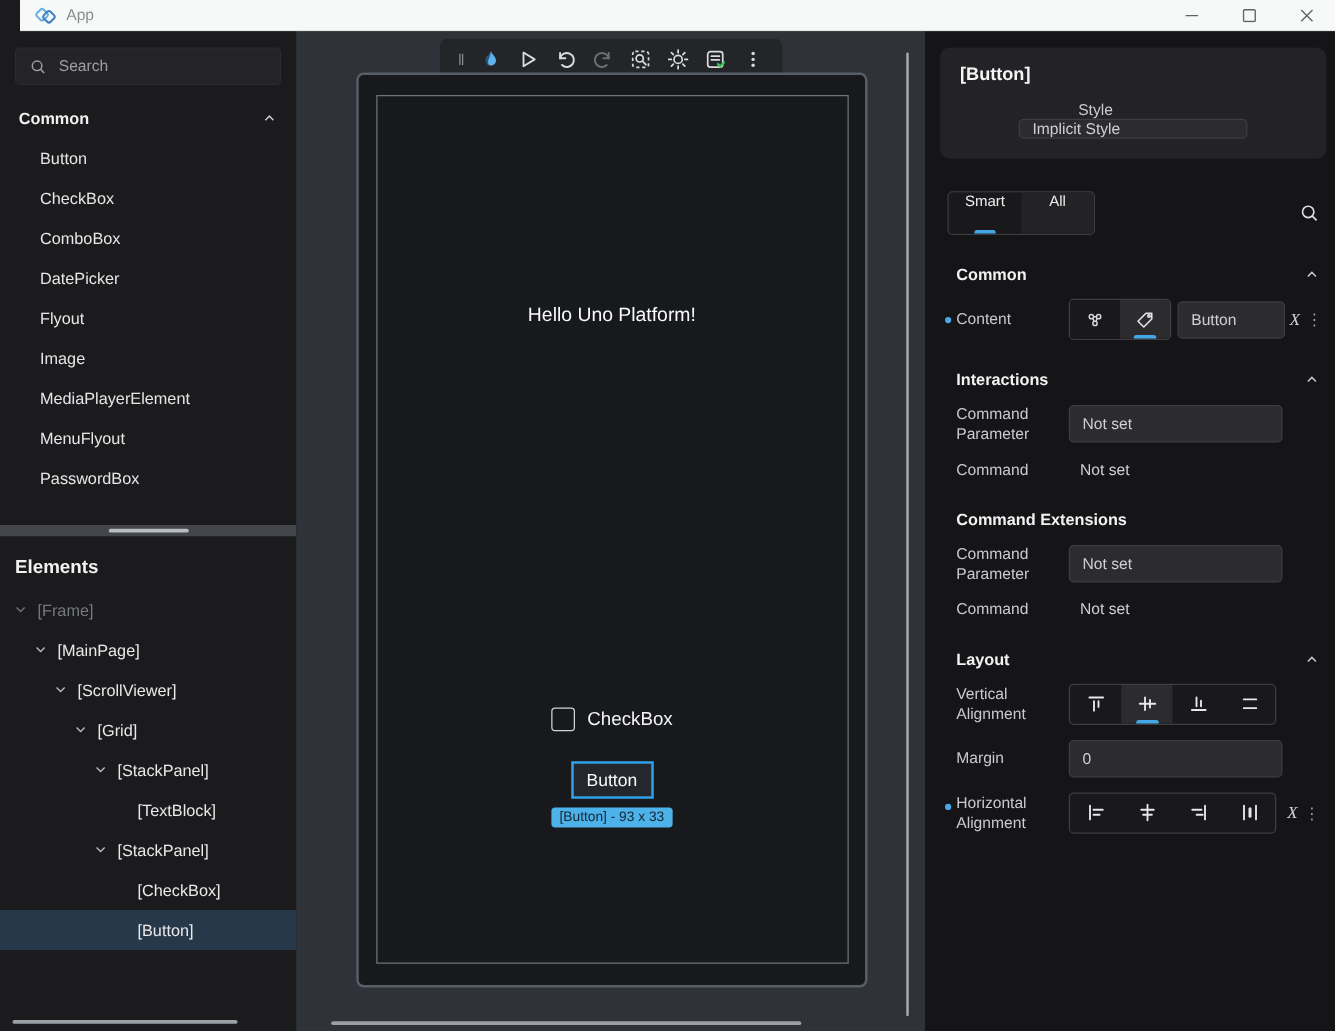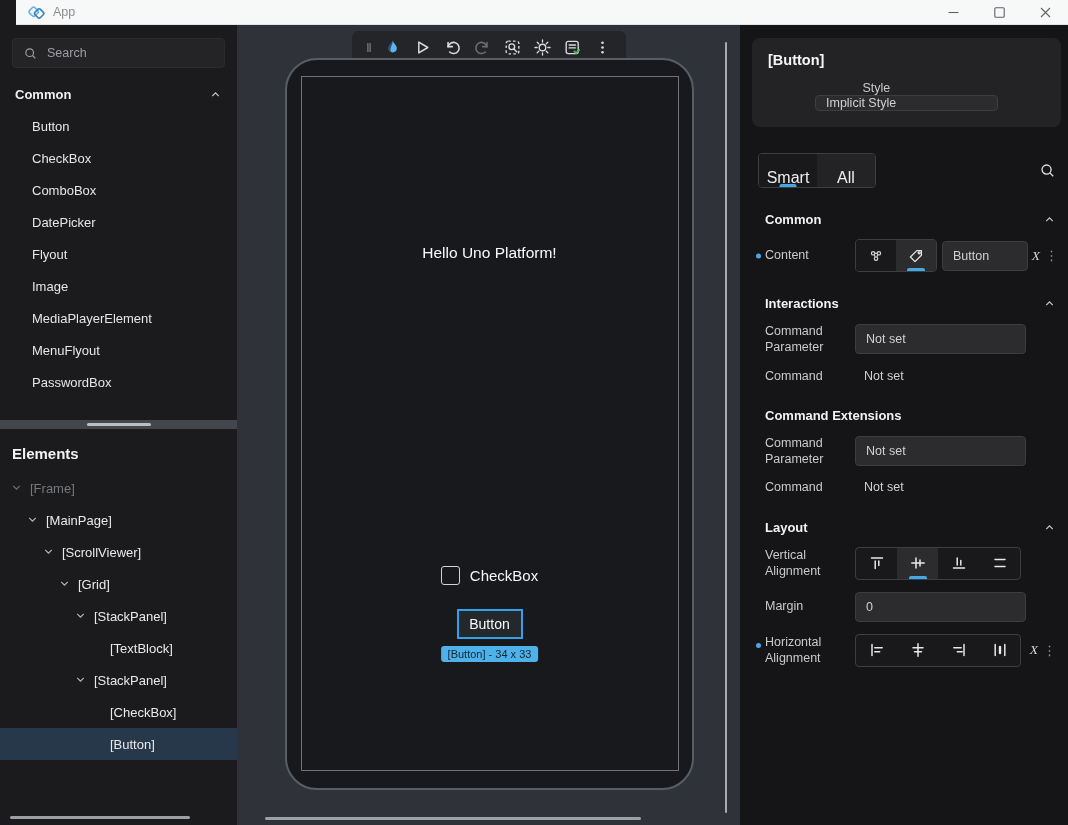--- a/index.html
+++ b/index.html
@@ -33,42 +33,42 @@
   .tree-row.selected { background:#27384a; }
   .tree-chevron { width:15px; height:15px; margin-right:5px; display:inline-flex; flex:none; }
   .h-scrollbar { position:absolute; height:3px; background:#9aa0a5; border-radius:2px; }
   .left-hscroll { bottom:6px; left:10px; width:180px; }
 
   
   .canvas { flex:1; background:#2f3339; position:relative; }
   .canvas-toolbar { position:absolute; top:6px; left:50%; transform:translateX(-50%); height:32px; background:#242528; border-radius:6px; display:flex; align-items:center; padding:0 8px; }
   .ct-icon { width:30px; height:32px; display:flex; align-items:center; justify-content:center; }
   .ct-icon.narrow { width:18px; }
-  .phone { position:absolute; left:48px; top:33px; width:409px; height:732px; background:#17191d; border:2px solid #585e65; border-radius:32px; }
+  .phone { position:absolute; left:48px; top:33px; width:409px; height:732px; background:#17191d; border:2px solid #585e65; border-radius:6px; }
   .phone-inner-outline { position:absolute; left:14px; right:13px; top:16px; bottom:17px; border:1px solid #6e7379; }
   .greeting { position:absolute; top:184px; left:0; right:0; text-align:center; color:#fafafa; font-size:15.5px; }
   .cb-row { position:absolute; top:506px; left:0; right:0; display:flex; align-items:center; justify-content:center; }
   .cb-box { width:19px; height:19px; border:1.5px solid #d2d3d5; border-radius:3px; background:transparent; }
   .cb-label { color:#f5f5f6; font-size:15px; margin-left:10px; }
   .design-button { position:absolute; top:549px; left:50%; transform:translateX(-50%); width:66px; height:30px; border:2px solid #2fa1e8; background:#24272b; color:#fafafa; font-size:14px; display:flex; align-items:center; justify-content:center; }
   .size-badge { position:absolute; top:586px; left:50%; transform:translateX(-50%); background:#4db2ea; color:#14262f; font-size:11px; padding:2px 7px; border-radius:3px; white-space:nowrap; }
   .canvas-vscroll { position:absolute; right:13px; top:17px; bottom:12px; width:2px; background:#a7abaf; border-radius:2px; }
   .canvas-hscroll { bottom:5px; left:28px; width:376px; }
 
   
   .right-panel { width:328px; background:#151517; position:relative; overflow:hidden; }
   .insp-card { margin:13px 7px 0 12px; background:#232326; border-radius:8px; padding:14px 16px 16px; }
   .insp-title { color:#f5f5f6; font-size:14.5px; font-weight:bold; }
   .style-row { margin-top:13px; display:flex; align-items:center;flex-direction:column; }
   .style-label { width:88px; color:#c9cacc; font-size:12.5px; }
   .field { height:30px; background:#2c2c2f; border:1px solid #3d3d40; border-radius:4px; color:#cfd0d2; font-size:12.5px; padding:0 10px; outline:none; font-family:"Liberation Sans",sans-serif; }
   .style-row .field { flex:1; }
   .tabs-row { margin:26px 12px 0 18px; display:flex; align-items:center; justify-content:space-between; }
   .tab-group { display:flex; border:1px solid #3e3e41; border-radius:4px; overflow:hidden; height:35px; }
-  .tab { width:58px; display:flex; align-items:flex-end; justify-content:center; color:#ededee; font-size:16px; position:relative; }
+  .tab { width:58px; display:flex; align-items:flex-start; justify-content:center; color:#ededee; font-size:12px; position:relative; }
   .tab.active { background:#19191b; }
   .tab.inactive { background:#232326; }
   .tab .underline { position:absolute; bottom:0; left:50%; transform:translateX(-50%); width:17px; height:3px; background:#45a8e6; border-radius:2px 2px 0 0; }
   .insp-body { padding:0 12px 0 25px; }
   .section-header { display:flex; align-items:center; justify-content:space-between; margin-top:24px; color:#f2f2f3; font-size:13px; font-weight:bold; }
   .prop-row { display:grid; grid-template-columns:90px 1fr 30px; align-items:center; margin-top:12px; position:relative; }
   .prop-label { color:#c9cacc; font-size:12.5px; line-height:1.3; }
   .mod-dot { position:absolute; left:-9px; width:5px; height:5px; border-radius:50%; background:#4ba7e6; }
   .dot-center { top:50%; transform:translateY(-50%); }
   .dot-top { top:9px; }
@@ -282,21 +282,21 @@
       </div>
 
     <div class="phone">
       <div class="phone-inner-outline"></div>
       <div class="greeting">Hello Uno Platform!</div>
       <div class="cb-row">
         <div class="cb-box"></div>
         <span class="cb-label">CheckBox</span>
       </div>
       <div class="design-button">Button</div>
-      <div class="size-badge">[Button] - 34 x 33</div>
+      <div class="size-badge">[Button] - 93 x 33</div>
     </div>
 
     <div class="canvas-vscroll"></div>
     <div class="h-scrollbar canvas-hscroll"></div>
   </div>
 
   <div class="right-panel">
     <div class="insp-card">
       <div class="insp-title">[Button]</div>
       <div class="style-row">

